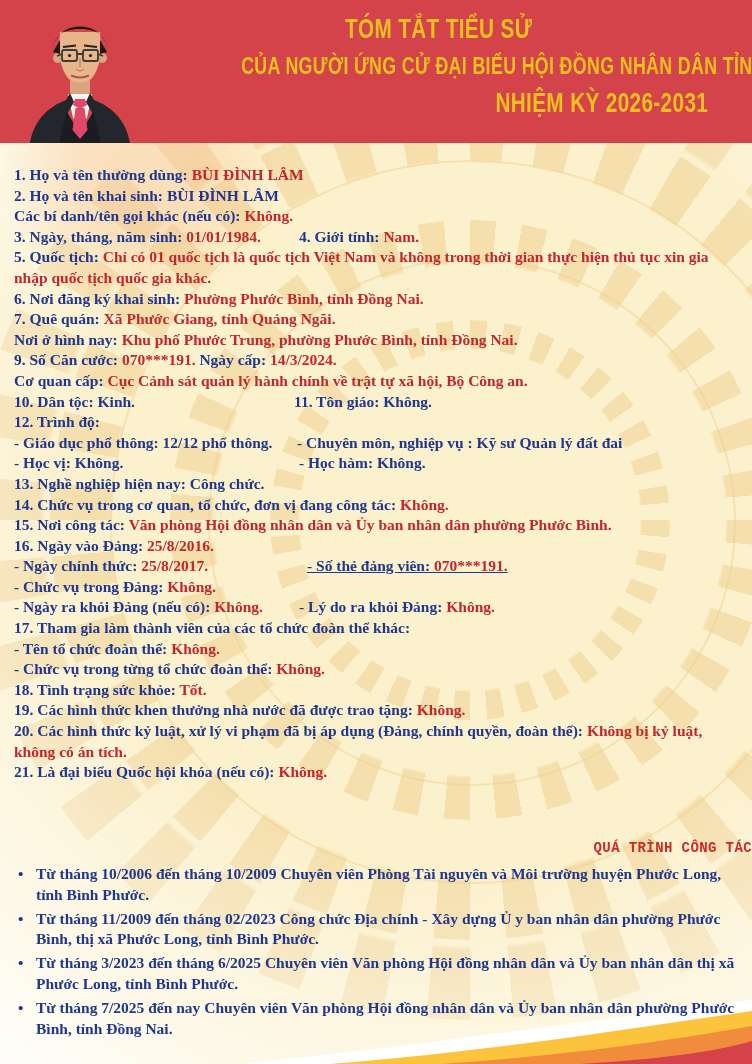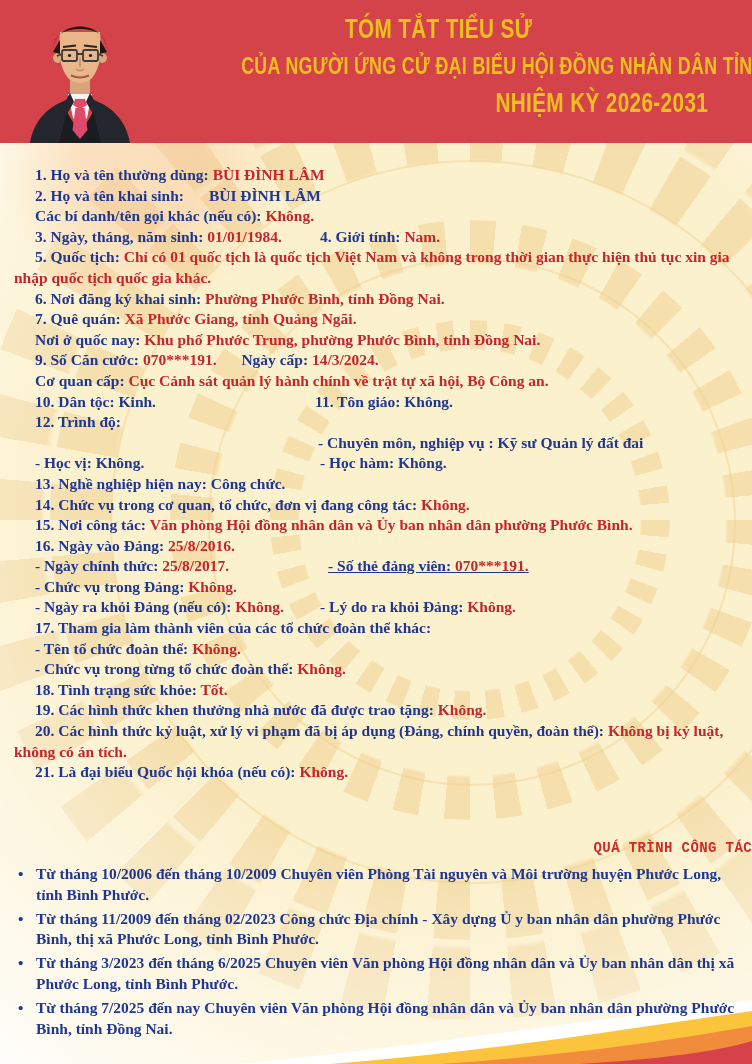--- a/index.html
+++ b/index.html
@@ -22,21 +22,21 @@
           font-family:"Liberation Sans","DejaVu Sans",sans-serif;color:var(--title);font-weight:800;}
   .titles .hline{line-height:37px;white-space:nowrap;}
   .titles .hline>span{display:inline-block;transform:scaleX(.74);transform-origin:50% 50%;letter-spacing:.5px;}
   .h1{font-size:28px;} .h2{font-size:24px;} .h3{font-size:28px;text-align:right;}
   .portrait{position:absolute;left:24px;top:10px;width:112px;height:133px;}
   
   .profile{position:absolute;left:14px;top:165px;width:726px;color:var(--label);
            font-weight:bold;font-size:15.5px;line-height:20.6px;}
   .line{position:relative;min-height:20.6px;}
   .col-abs{position:absolute;top:0;}
-  .c-b{color:var(--label);margin-left:21px;} .c-r{color:var(--value);}
+  .c-b{color:var(--label);} .c-r{color:var(--value);}
   .section-title{position:absolute;left:0;width:752px;top:840px;text-align:right;
                  color:var(--section);font-weight:bold;font-size:14px;letter-spacing:.4px;font-family:Liberation Mono, monospace;}
   .work{position:absolute;left:14px;top:864px;width:728px;color:var(--label);
         font-weight:bold;font-size:15.5px;line-height:20.8px;}
   .work-item{position:relative;padding-left:22px;margin-bottom:3px;}
   .work-item .bullet{position:absolute;left:4px;top:0;}
   
   .wave{position:absolute;left:0;bottom:0;width:752px;height:84px;pointer-events:none;}
 </style>
 </head>
@@ -91,26 +91,26 @@
   </div>
 
   <div class="profile">
       <div class="line"><span><span class="c-b">1. Họ và tên thường dùng: </span><span class="c-r">BÙI ĐÌNH LÂM</span></span></div>
       <div class="line"><span><span class="c-b">2. Họ và tên khai sinh: </span><span class="c-b">BÙI ĐÌNH LÂM</span></span></div>
       <div class="line"><span><span class="c-b">Các bí danh/tên gọi khác (nếu có): </span><span class="c-r">Không.</span></span></div>
       <div class="line"><span><span class="c-b">3. Ngày, tháng, năm sinh: </span><span class="c-r">01/01/1984.</span></span><span class="col-abs" style="left: 285px;"><span class="c-b">4. Giới tính: </span><span class="c-r">Nam.</span></span></div>
       <div class="line"><span><span class="c-b">5. Quốc tịch: </span><span class="c-r">Chỉ có 01 quốc tịch là quốc tịch Việt Nam và không trong thời gian thực hiện thủ tục xin gia nhập quốc tịch quốc gia khác.</span></span></div>
       <div class="line"><span><span class="c-b">6. Nơi đăng ký khai sinh: </span><span class="c-r">Phường Phước Bình, tỉnh Đồng Nai.</span></span></div>
       <div class="line"><span><span class="c-b">7. Quê quán: </span><span class="c-r">Xã Phước Giang, tỉnh Quảng Ngãi.</span></span></div>
-      <div class="line"><span><span class="c-b">Nơi ở quốc nay: </span><span class="c-r">Khu phố Phước Trung, phường Phước Bình, tỉnh Đồng Nai.</span></span></div>
+      <div class="line"><span><span class="c-b">Nơi ở hình nay: </span><span class="c-r">Khu phố Phước Trung, phường Phước Bình, tỉnh Đồng Nai.</span></span></div>
       <div class="line"><span><span class="c-b">9. Số Căn cước: </span><span class="c-r">070***191. </span><span class="c-b">Ngày cấp: </span><span class="c-r">14/3/2024.</span></span></div>
       <div class="line"><span><span class="c-b">Cơ quan cấp: </span><span class="c-r">Cục Cảnh sát quản lý hành chính về trật tự xã hội, Bộ Công an.</span></span></div>
       <div class="line"><span><span class="c-b">10. Dân tộc: Kinh.</span></span><span class="col-abs" style="left: 280px;"><span class="c-b">11. Tôn giáo: Không.</span></span></div>
       <div class="line"><span><span class="c-b">12. Trình độ:</span></span></div>
-      <div class="line"><span class="col-abs" style="left: 283px;"><span class="c-b">- Chuyên môn, nghiệp vụ : Kỹ sư Quản lý đất đai</span></span></div>
+      <div class="line"><span><span class="c-b">- Giáo dục phổ thông: 12/12 phổ thông.</span></span><span class="col-abs" style="left: 283px;"><span class="c-b">- Chuyên môn, nghiệp vụ : Kỹ sư Quản lý đất đai</span></span></div>
       <div class="line"><span><span class="c-b">- Học vị: Không.</span></span><span class="col-abs" style="left: 285px;"><span class="c-b">- Học hàm: Không.</span></span></div>
       <div class="line"><span><span class="c-b">13. Nghề nghiệp hiện nay: Công chức.</span></span></div>
       <div class="line"><span><span class="c-b">14. Chức vụ trong cơ quan, tổ chức, đơn vị đang công tác: </span><span class="c-r">Không.</span></span></div>
       <div class="line"><span><span class="c-b">15. Nơi công tác: </span><span class="c-r">Văn phòng Hội đồng nhân dân và Ủy ban nhân dân phường Phước Bình.</span></span></div>
       <div class="line"><span><span class="c-b">16. Ngày vào Đảng: </span><span class="c-r">25/8/2016.</span></span></div>
       <div class="line"><span><span class="c-b">- Ngày chính thức: </span><span class="c-r">25/8/2017.</span></span><span class="col-abs" style="left: 293px; text-decoration: underline;"><span class="c-b">- Số thẻ đảng viên: </span><span class="c-r">070***191.</span></span></div>
       <div class="line"><span><span class="c-b">- Chức vụ trong Đảng: </span><span class="c-r">Không.</span></span></div>
       <div class="line"><span><span class="c-b">- Ngày ra khỏi Đảng (nếu có): </span><span class="c-r">Không.</span></span><span class="col-abs" style="left: 285px;"><span class="c-b">- Lý do ra khỏi Đảng: </span><span class="c-r">Không.</span></span></div>
       <div class="line"><span><span class="c-b">17. Tham gia làm thành viên của các tổ chức đoàn thể khác:</span></span></div>
       <div class="line"><span><span class="c-b">- Tên tổ chức đoàn thể: </span><span class="c-r">Không.</span></span></div>

